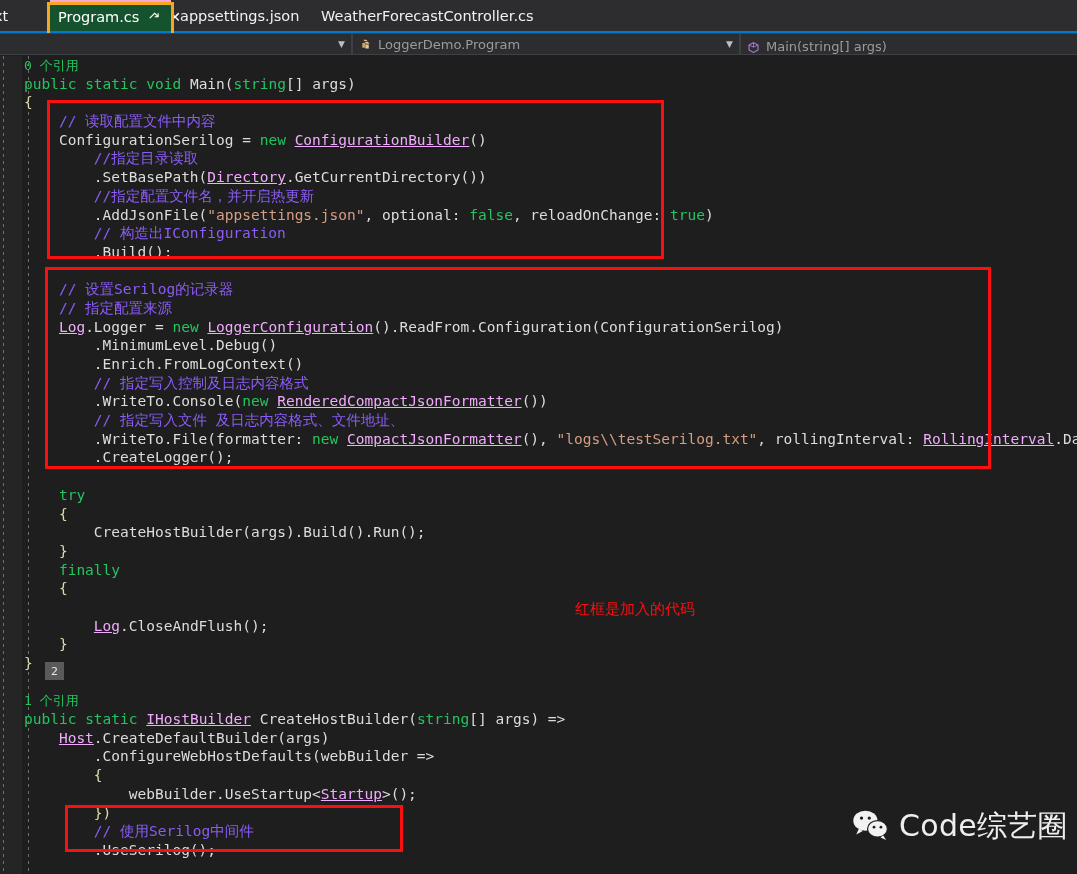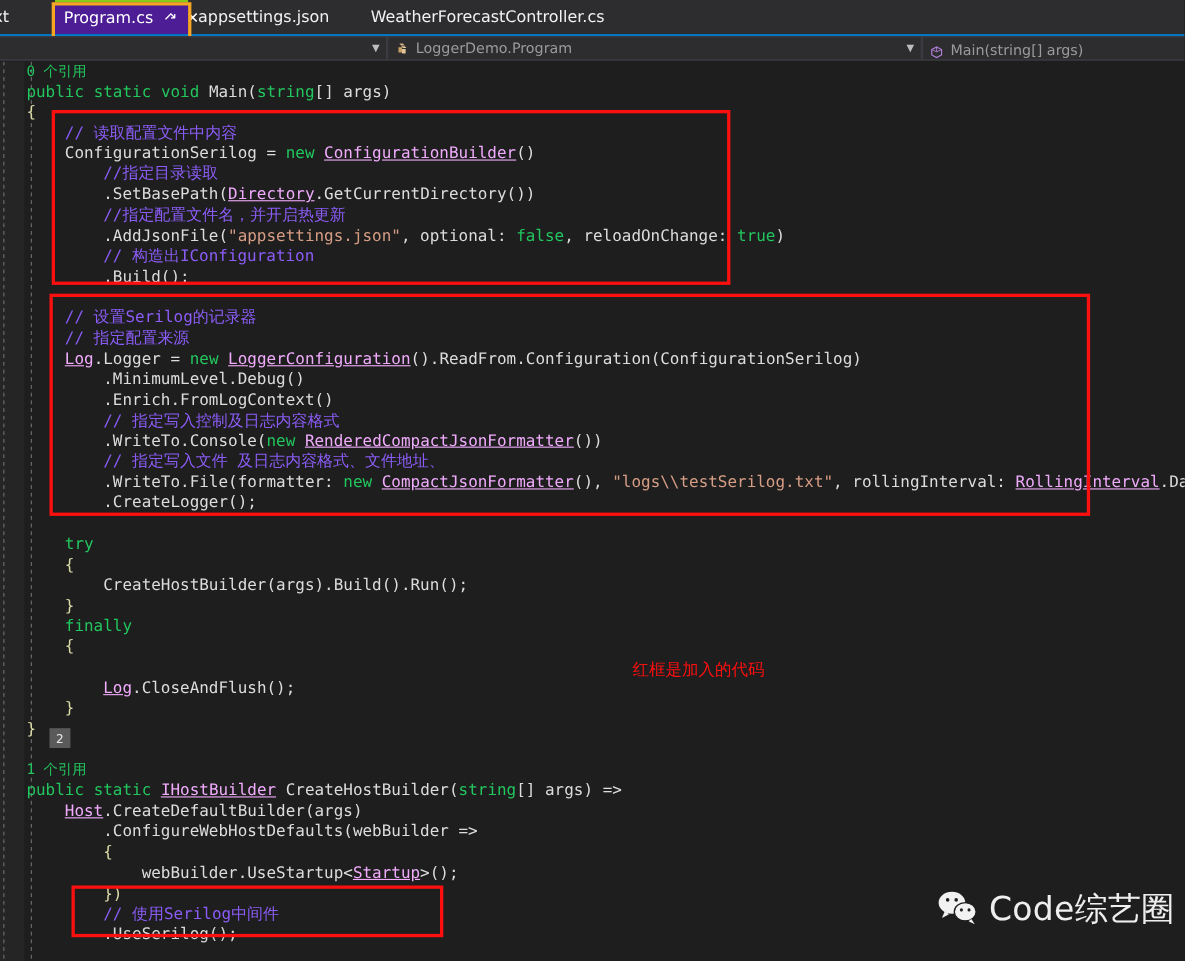--- a/index.html
+++ b/index.html
@@ -19,22 +19,22 @@
   }
   .tab {
     position: absolute; top: 0; height: 31px;
     display: flex; align-items: center;
     font-family: "DejaVu Sans", sans-serif;
     font-size: 14.5px; color: #f1f1f1;
     white-space: nowrap; padding: 0 8px;
   }
   .tab.inactive { color: #f1f1f1; background: transparent; }
   .tab.active {
-    background: #4c1d95; color: #ffffff;
-    border-top: 2px solid #84cc16;
+    background: #14532d; color: #ffffff;
+    border-top: 2px solid #f9a8d4;
   }
   .tab-label { padding-right: 10px; }
   .tab-pin {
     font-family: "DejaVu Sans", sans-serif;
     font-size: 13px; color: #ffffff; margin-right: 9px;
     transform: rotate(45deg); display: inline-block;
   }
   .tab-close { font-size: 14px; color: #ffffff; font-family: "DejaVu Sans", sans-serif; }
   .tabstrip-underline {
     position: absolute; left: 0; top: 31px; width: 1077px; height: 2px;
@@ -51,21 +51,21 @@
     position: absolute; left: 0; top: 33px; width: 1077px; height: 22px;
     background: #252526; display: flex; align-items: stretch;
   }
   .nav-cell {
     display: flex; align-items: center;
     font-family: "DejaVu Sans", sans-serif; font-size: 13px; color: #9b9b9b;
     border: 1px solid #3f3f46; background: #2d2d30;
     height: 22px; padding: 0 6px; white-space: nowrap;
   }
   .nav-cell.first { width: 352px; justify-content: flex-end; border-left: none; }
-  .nav-cell.second { width: 486px; }
+  .nav-cell.second { width: 388px; }
   .nav-cell.third { flex: 1; border-right: none; align-items: flex-end; }
   .nav-caret { font-size: 9px; color: #bdbdbd; }
   .nav-icon { display: inline-flex; margin-right: 6px; }
 
   
   .gutter-dash {
     position: absolute; top: 56px; width: 1px; height: 818px;
     background-image: linear-gradient(#6e6e6e 50%, rgba(0,0,0,0) 0%);
     background-size: 1px 7px; background-repeat: repeat-y;
   }
@@ -137,21 +137,21 @@
     <div class="tab active" style="left:50px;width:121px;">
       <span class="tab-label">Program.cs</span>
       <span class="tab-pin">↱</span>
       <span class="tab-close">✕</span>
     </div>
 
     <div class="tab inactive" style="left:172px;">
       <span class="tab-label">appsettings.json</span>
     </div>
 
-    <div class="tab inactive" style="left:313px;margin-left:16px;">
+    <div class="tab inactive" style="left:313px;">
       <span class="tab-label">WeatherForecastController.cs</span>
     </div>
   </div>
   <div class="tabstrip-underline"></div>
   <div class="tab-annot"></div>
 
   <div class="navbar">
     <div class="nav-cell first">
       <span class="nav-caret">▼</span>
     </div>

